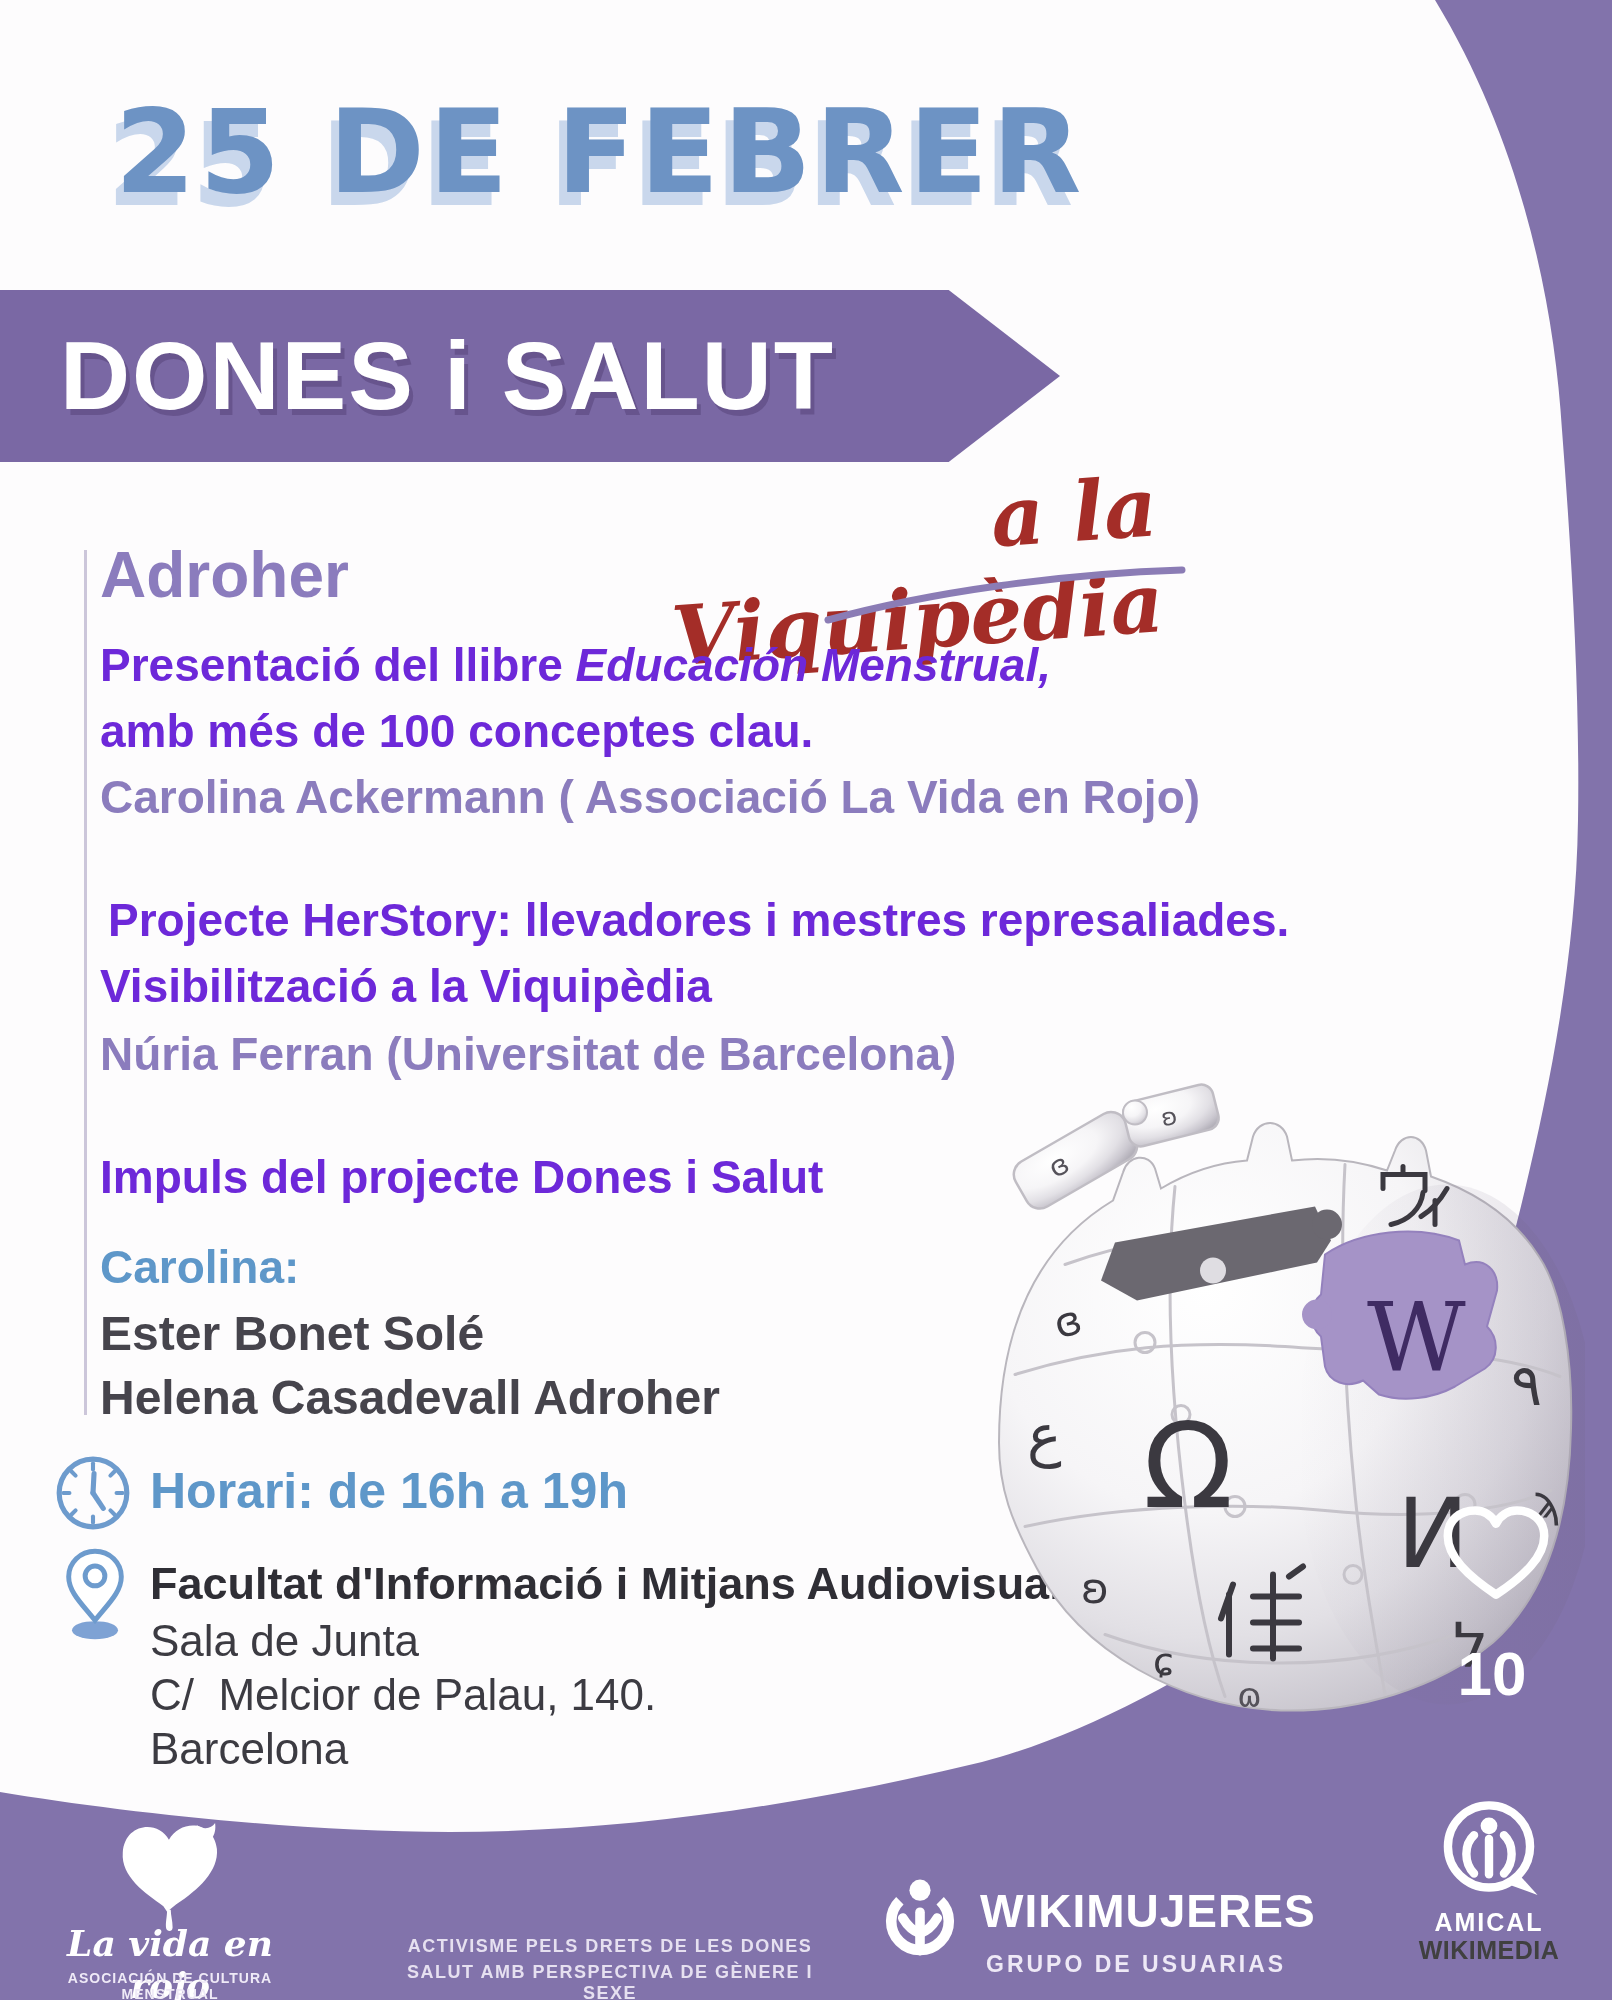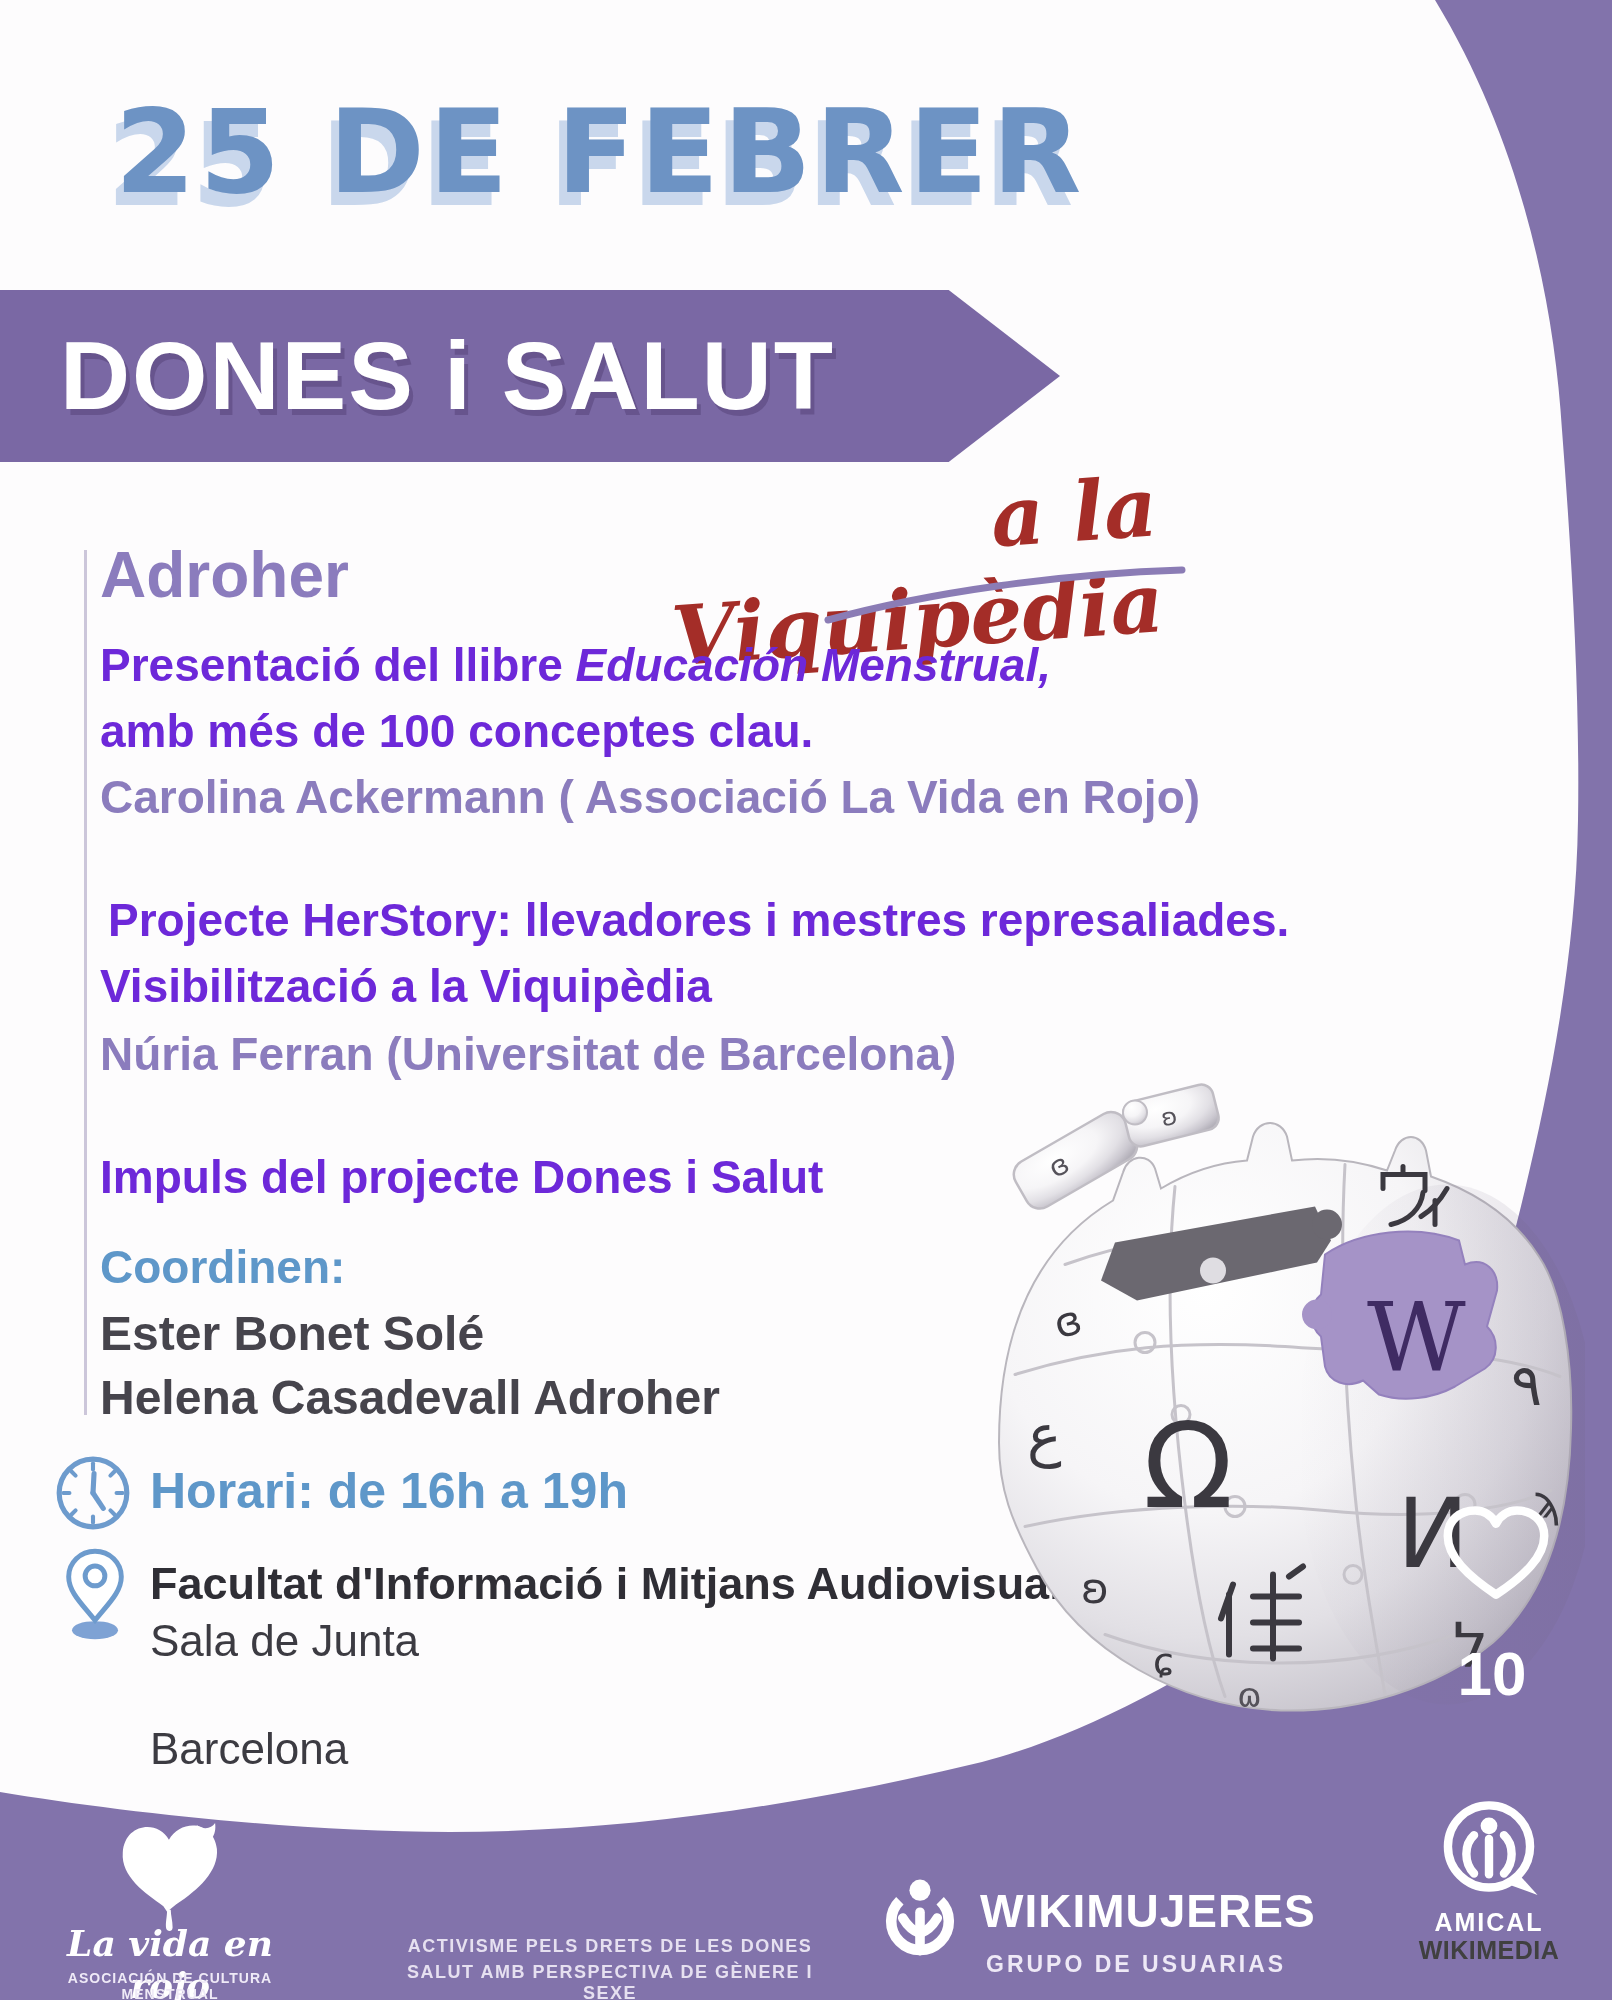--- a/index.html
+++ b/index.html
@@ -98,21 +98,21 @@
   <div class="abs red-line" style="top:638px;"><span>Presentació del llibre </span><span style="font-style:italic;">Educación Menstrual,</span></div>
   <div class="abs red-line" style="top:704px;">amb més de 100 conceptes clau.</div>
   <div class="abs purple-line" style="top:770px;">Carolina Ackermann ( Associació La Vida en Rojo)</div>
 
   <div class="abs red-line" style="top:893px;margin-left:8px;">Projecte HerStory: llevadores i mestres represaliades.</div>
   <div class="abs red-line" style="top:959px;">Visibilització a la Viquipèdia</div>
   <div class="abs purple-line" style="top:1027px;">Núria Ferran (Universitat de Barcelona)</div>
 
   <div class="abs red-line" style="top:1150px;">Impuls del projecte Dones i Salut</div>
 
-  <div class="abs blue-label" style="top:1240px;">Coordinen:</div>
+  <div class="abs blue-label" style="top:1240px;">Carolina:</div>
   <div class="abs gray-name" style="top:1306px;">Ester Bonet Solé</div>
   <div class="abs gray-name" style="top:1370px;">Helena Casadevall Adroher</div>
 
   <svg id="clock-icon" class="abs" viewBox="0 0 80 80">
     <circle cx="40" cy="40" r="33" fill="none" stroke="#6d9bcd" stroke-width="5"></circle>
     <g stroke="#6d9bcd" stroke-width="4" stroke-linecap="round">
       <line x1="40" y1="11" x2="40" y2="17"></line>
         <line x1="40" y1="63" x2="40" y2="69"></line>
       <line x1="11" y1="40" x2="17" y2="40"></line>
         <line x1="63" y1="40" x2="69" y2="40"></line>
@@ -128,20 +128,21 @@
   </svg>
   <div class="abs horari-label">Horari: de 16h a 19h</div>
 
   <svg id="pin-icon" class="abs" viewBox="0 0 90 120">
     <ellipse cx="45" cy="104" rx="28" ry="11" fill="#7ea2d4"></ellipse>
     <path d="M 45 8 C 27 8 13 22 13 39 C 13 58 30 73 45 92 C 60 73 77 58 77 39 C 77 22 63 8 45 8 Z" fill="#ffffff" stroke="#6d9bcd" stroke-width="6"></path>
     <circle cx="45" cy="38" r="12" fill="none" stroke="#6d9bcd" stroke-width="6"></circle>
   </svg>
   <div class="abs loc-name">Facultat d'Informació i Mitjans Audiovisuals</div>
   <div class="abs loc-line" style="top:1616px;">Sala de Junta</div>
+  <div class="abs loc-line" style="top:1670px;">C/  Melcior de Palau, 140.</div>
   <div class="abs loc-line" style="top:1724px;">Barcelona</div>
 
   <svg id="globe" class="abs" viewBox="0 0 600 640">
     <defs>
       <radialGradient id="sph" cx="36%" cy="28%" r="85%">
         <stop offset="0%" stop-color="#ffffff"></stop>
           <stop offset="45%" stop-color="#f6f5f7"></stop>
         <stop offset="70%" stop-color="#e2e0e5"></stop>
           <stop offset="88%" stop-color="#cac7cf"></stop>
         <stop offset="100%" stop-color="#b4b1ba"></stop>

